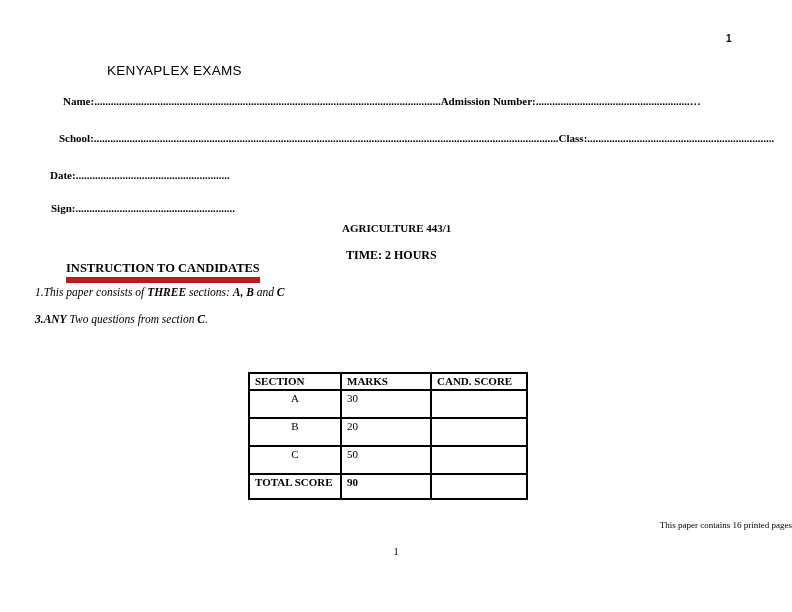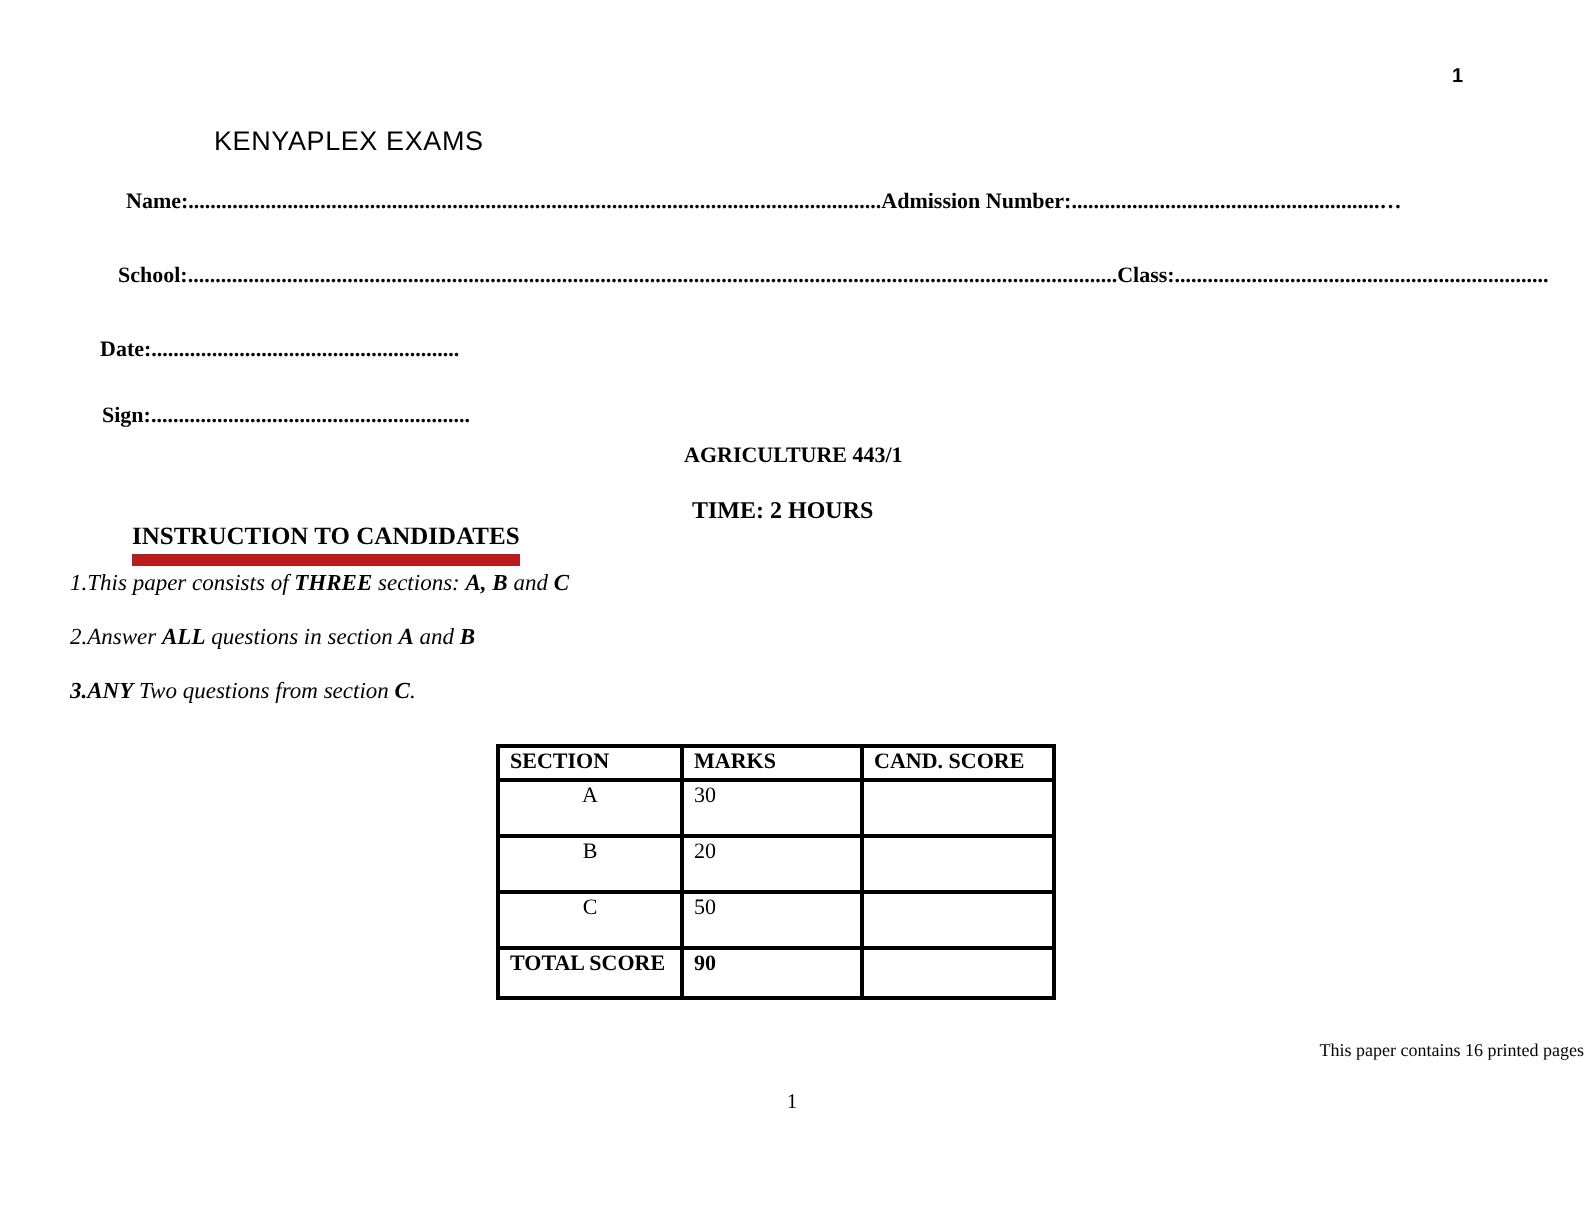--- a/index.html
+++ b/index.html
@@ -51,21 +51,20 @@
 <div class="abs fieldline date-line">Date:........................................................</div>
 <div class="abs fieldline sign-line">Sign:..........................................................</div>
 
 <div class="abs paper-title">AGRICULTURE 443/1</div>
 <div class="abs time">TIME: 2 HOURS</div>
 
 <div class="abs inst-head">INSTRUCTION TO CANDIDATES</div>
 
 <div class="abs inst-list">
     <div class="instruction-line"><span>1.This paper consists of </span><span class="b">THREE</span><span> sections: </span><span class="b">A, B</span><span> and </span><span class="b">C</span></div>
-    <div class="instruction-line"><span>2.Answer </span><span class="b">ALL</span><span> questions in section </span><span class="b">A</span><span> and </span><span class="b">B</span></div>
     <div class="instruction-line"><span class="b">3.ANY</span><span> Two questions from section </span><span class="b">C</span><span>.</span></div>
   </div>
 
 <div class="abs score-table-wrap">
   <table class="score">
     <colgroup>
       <col class="c-section">
         <col class="c-marks">
         <col class="c-score">
     </colgroup>

